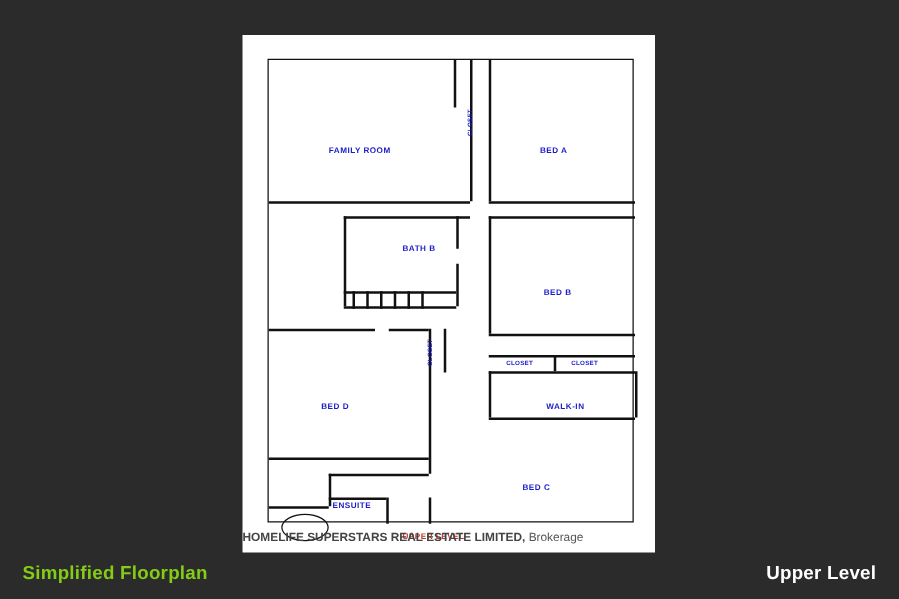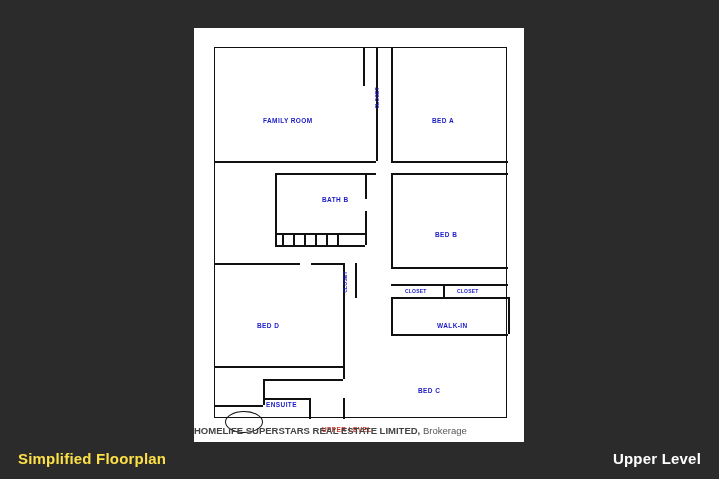--- a/index.html
+++ b/index.html
@@ -56,21 +56,21 @@
     text-align:left;
     color:#555;
     font-size:9.5px;
     font-family:"Liberation Sans", sans-serif;
   }
   .caption b{color:#444;font-weight:bold;}
 
   .corner-left{
     position:absolute;
     left:18px;bottom:12px;
-    color:#fde047;
+    color:#84cc16;
     font-size:15px;
     font-weight:bold;
     letter-spacing:.2px;
     text-align:center;
   }
   .corner-right{
     position:absolute;
     right:18px;bottom:12px;
     color:#ffffff;
     font-size:15px;

